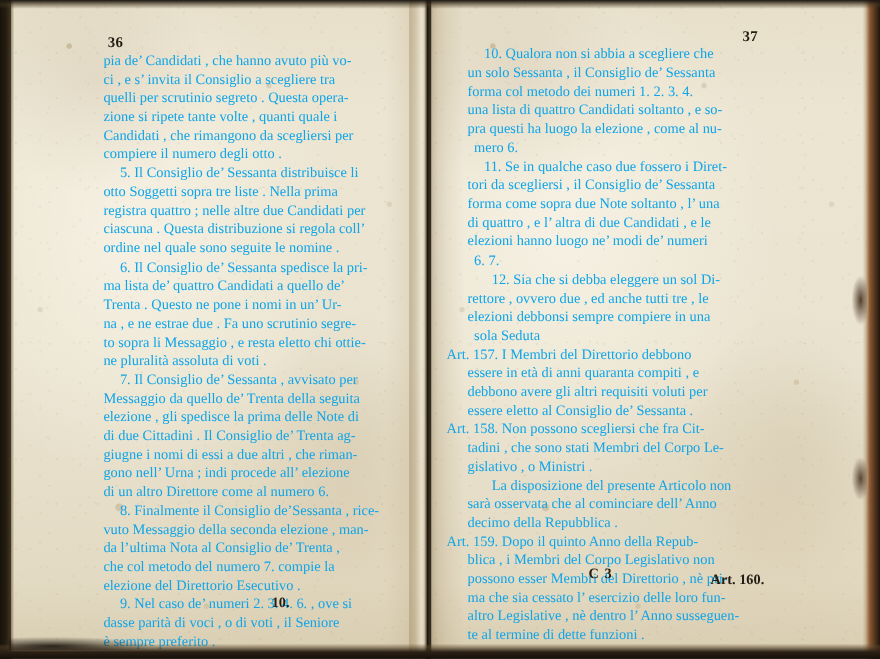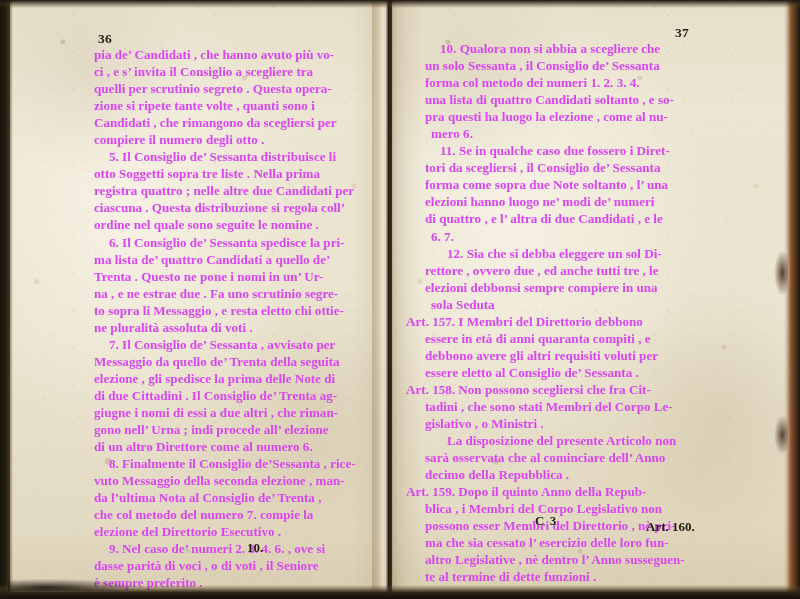--- a/index.html
+++ b/index.html
@@ -125,26 +125,25 @@
     font-size: 13.5px;
     font-weight: 700;
     color: #231c12;
     letter-spacing: .3px;
   }
   .folio-left  { left: 88px;  top: 31px; }
   .folio-right { left: 283px; top: 25px; }
 
   .textblock {
     position: absolute;
-    color: #d946ef;
+    color: #0ea5e9;
     font-size: 13.1px;
     line-height: 17.05px;
     text-align: justify;
     text-justify: inter-word;
-    font-weight: bold;
     -webkit-font-smoothing: antialiased;
   }
   .tb-left  { left: 84px; top: 46px;  width: 276px; }
   .tb-right { left: 33px; top: 40px;  width: 322px; }
 
   .para { margin: 0; }
 
   
   .ln {
     display: block;
@@ -220,21 +219,21 @@
         <span class="just">
             <span>pia de’ Candidati , che hanno avuto più vo-</span>
           </span>
         <span class="just">
             <span>ci , e s’ invita il Consiglio a scegliere tra</span>
           </span>
         <span class="just">
             <span>quelli per scrutinio segreto . Questa opera-</span>
           </span>
         <span class="just">
-            <span>zione si ripete tante volte , quanti sono i</span>
+            <span>zione si ripete tante volte , quanti quale i</span>
           </span>
         <span class="just">
             <span>Candidati , che rimangono da scegliersi per</span>
           </span>
         <span class="ln">compiere il numero degli otto .</span>
       </p>
 
       <p class="para">
         <span class="just" style="padding-left:15px">
             <span>5. Il Consiglio de’ Sessanta distribuisce li</span>
@@ -352,24 +351,24 @@
         <span class="just" style="padding-left:15px">
             <span>11. Se in qualche caso due fossero i Diret-</span>
           </span>
         <span class="just">
             <span>tori da scegliersi , il Consiglio de’ Sessanta</span>
           </span>
         <span class="just">
             <span>forma come sopra due Note soltanto , l’ una</span>
           </span>
         <span class="just">
+            <span>di quattro , e l’ altra di due Candidati , e le</span>
+          </span>
+        <span class="just">
             <span>elezioni hanno luogo ne’ modi de’ numeri</span>
-          </span>
-        <span class="just">
-            <span>di quattro , e l’ altra di due Candidati , e le</span>
           </span>
         <span class="ln" style="padding-left:6px">6. 7.</span>
       </p>
 
       <p class="para">
         <span class="just" style="padding-left:22px">
             <span>12. Sia che si debba eleggere un sol Di-</span>
           </span>
         <span class="just">
             <span>rettore , ovvero due , ed anche tutti tre , le</span>

